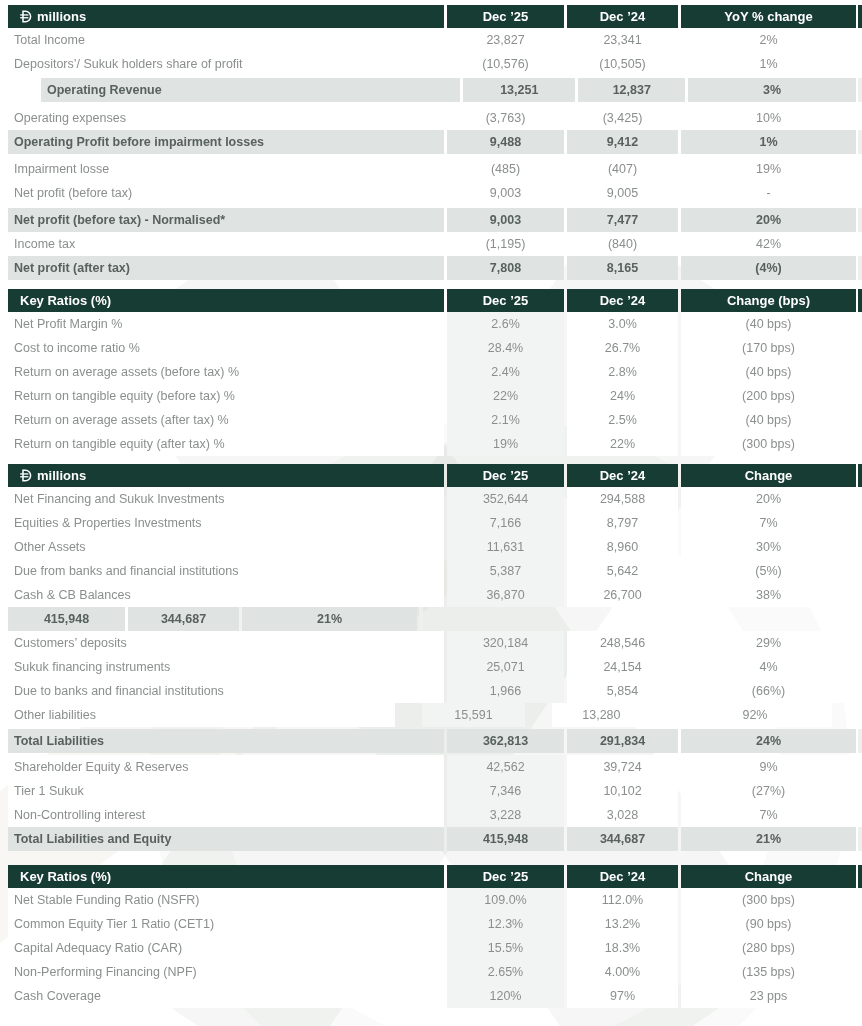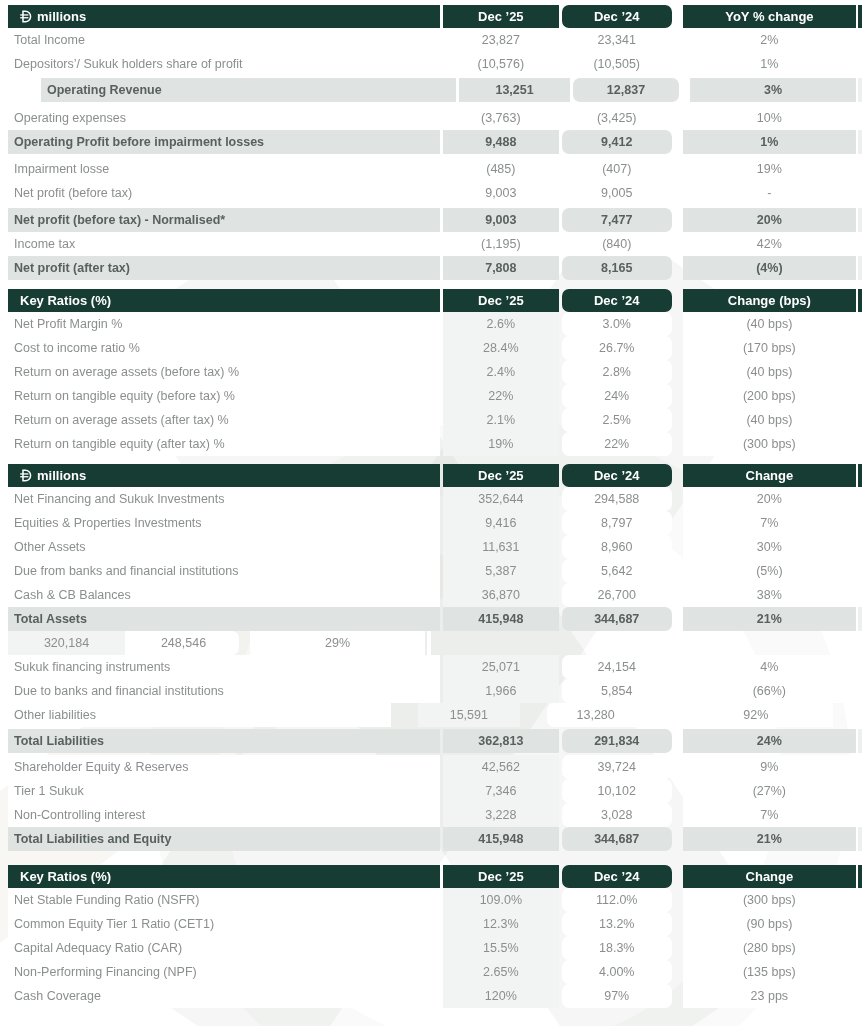--- a/index.html
+++ b/index.html
@@ -20,21 +20,21 @@
 
   .tables{position:relative;z-index:2;padding:5px 0 0 8px;width:854px;}
 
   .ftable{width:854px;}
   .hrow,.row{display:flex;align-items:stretch;}
   .hrow{height:23px;}
   .row{height:24px;}
   .cell{display:flex;align-items:center;justify-content:center;box-sizing:border-box;}
   .c-label{width:436px;justify-content:flex-start;padding-left:6px;margin-right:3px;}
   .c1{width:117px;margin-right:3px;}
-  .c2{width:111px;margin-right:11px;border-radius:7px;}
+  .c2{width:111px;margin-right:3px;}
   .c3{width:175px;}
   .sliver{width:4px;margin-left:2px;}
 
   
   .hrow .cell{background:var(--green);color:#fff;font-weight:bold;font-size:13px;}
   .hrow .c-label{padding-left:5px;}
   .hrow .sliver{background:var(--green);}
   .dirham-icon{display:inline-block;margin:0 5px 0 7px;line-height:0;}
 
   
@@ -369,21 +369,21 @@
           <div class="cell c3">
             <span class="num">20%</span>
           </div>
           <div class="sliver"></div>
         </div>
         <div class="row">
           <div class="cell c-label">
             <span class="num">Equities &amp; Properties Investments</span>
           </div>
           <div class="cell c1">
-            <span class="num">9,416</span>
+            <span class="num">7,166</span>
           </div>
           <div class="cell c2">
             <span class="num">8,797</span>
           </div>
           <div class="cell c3">
             <span class="num">7%</span>
           </div>
           <div class="sliver"></div>
         </div>
         <div class="row">
@@ -425,35 +425,35 @@
           </div>
           <div class="cell c2">
             <span class="num">26,700</span>
           </div>
           <div class="cell c3">
             <span class="num">38%</span>
           </div>
           <div class="sliver"></div>
         </div>
         <div class="row subtotal">
-          <div class="cell c-label">
-            <span class="num">Total Assets</span>
-          </div>
           <div class="cell c1">
             <span class="num">415,948</span>
           </div>
           <div class="cell c2">
             <span class="num">344,687</span>
           </div>
           <div class="cell c3">
             <span class="num">21%</span>
           </div>
           <div class="sliver"></div>
         </div>
         <div class="row">
+          <div class="cell c-label">
+            <span class="num">Customers’ deposits</span>
+          </div>
           <div class="cell c1">
             <span class="num">320,184</span>
           </div>
           <div class="cell c2">
             <span class="num">248,546</span>
           </div>
           <div class="cell c3">
             <span class="num">29%</span>
           </div>
           <div class="sliver"></div>

